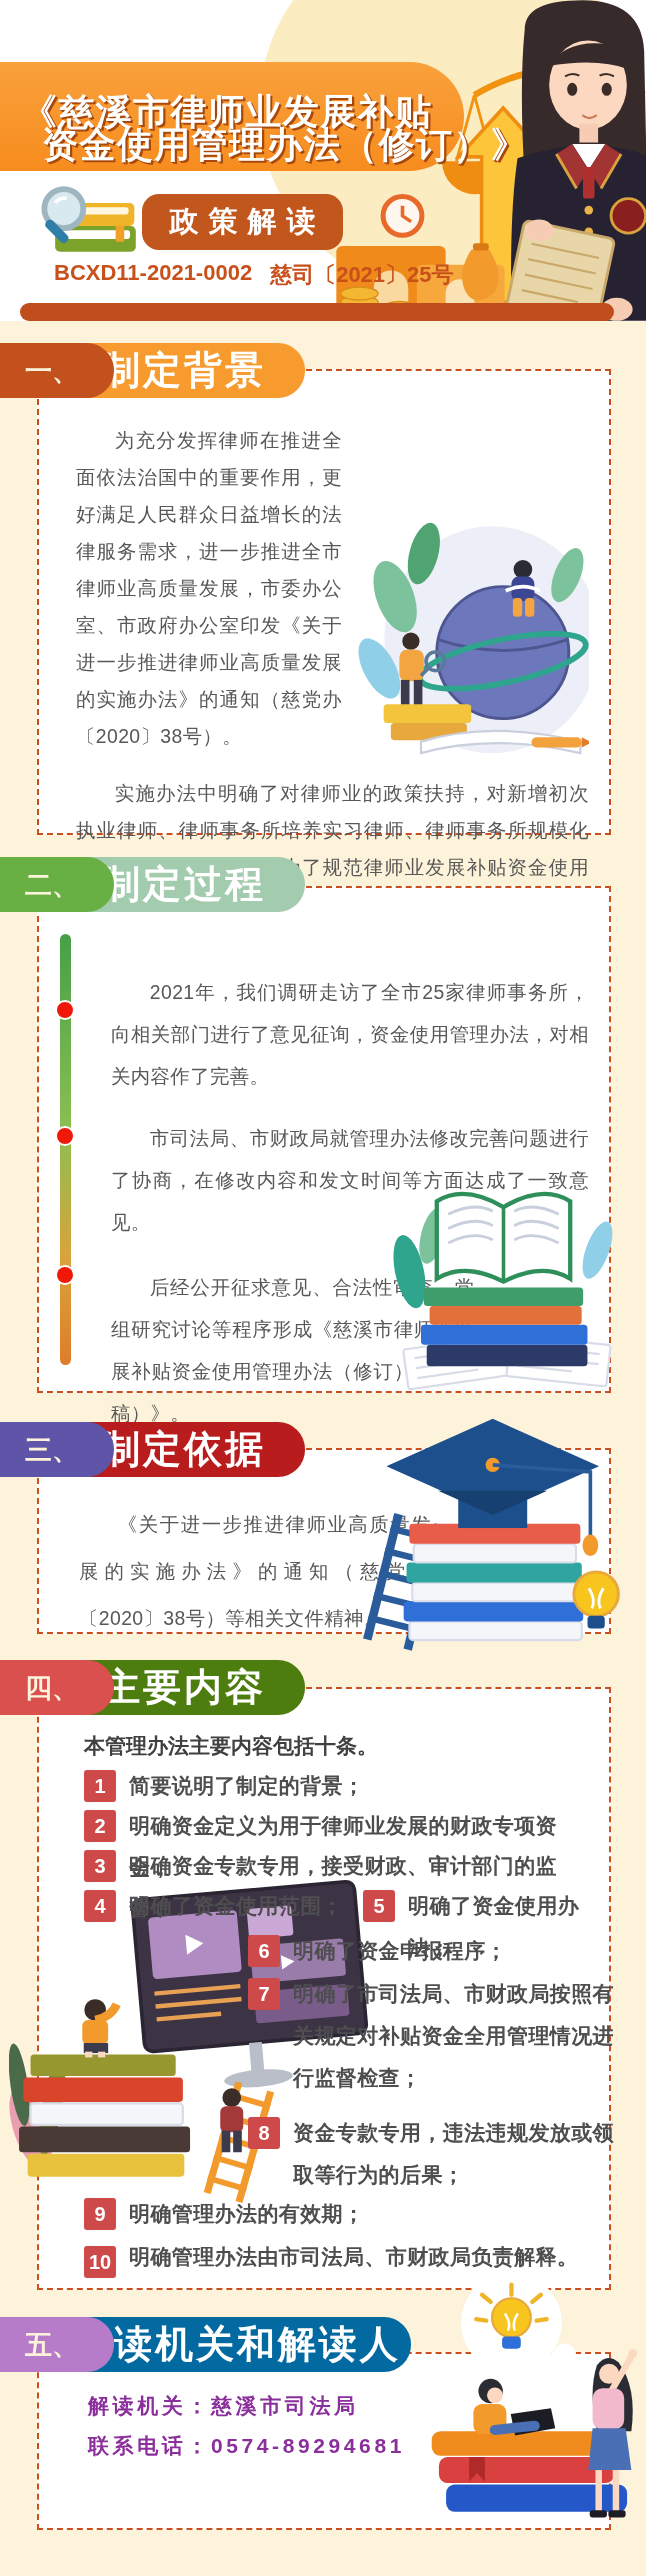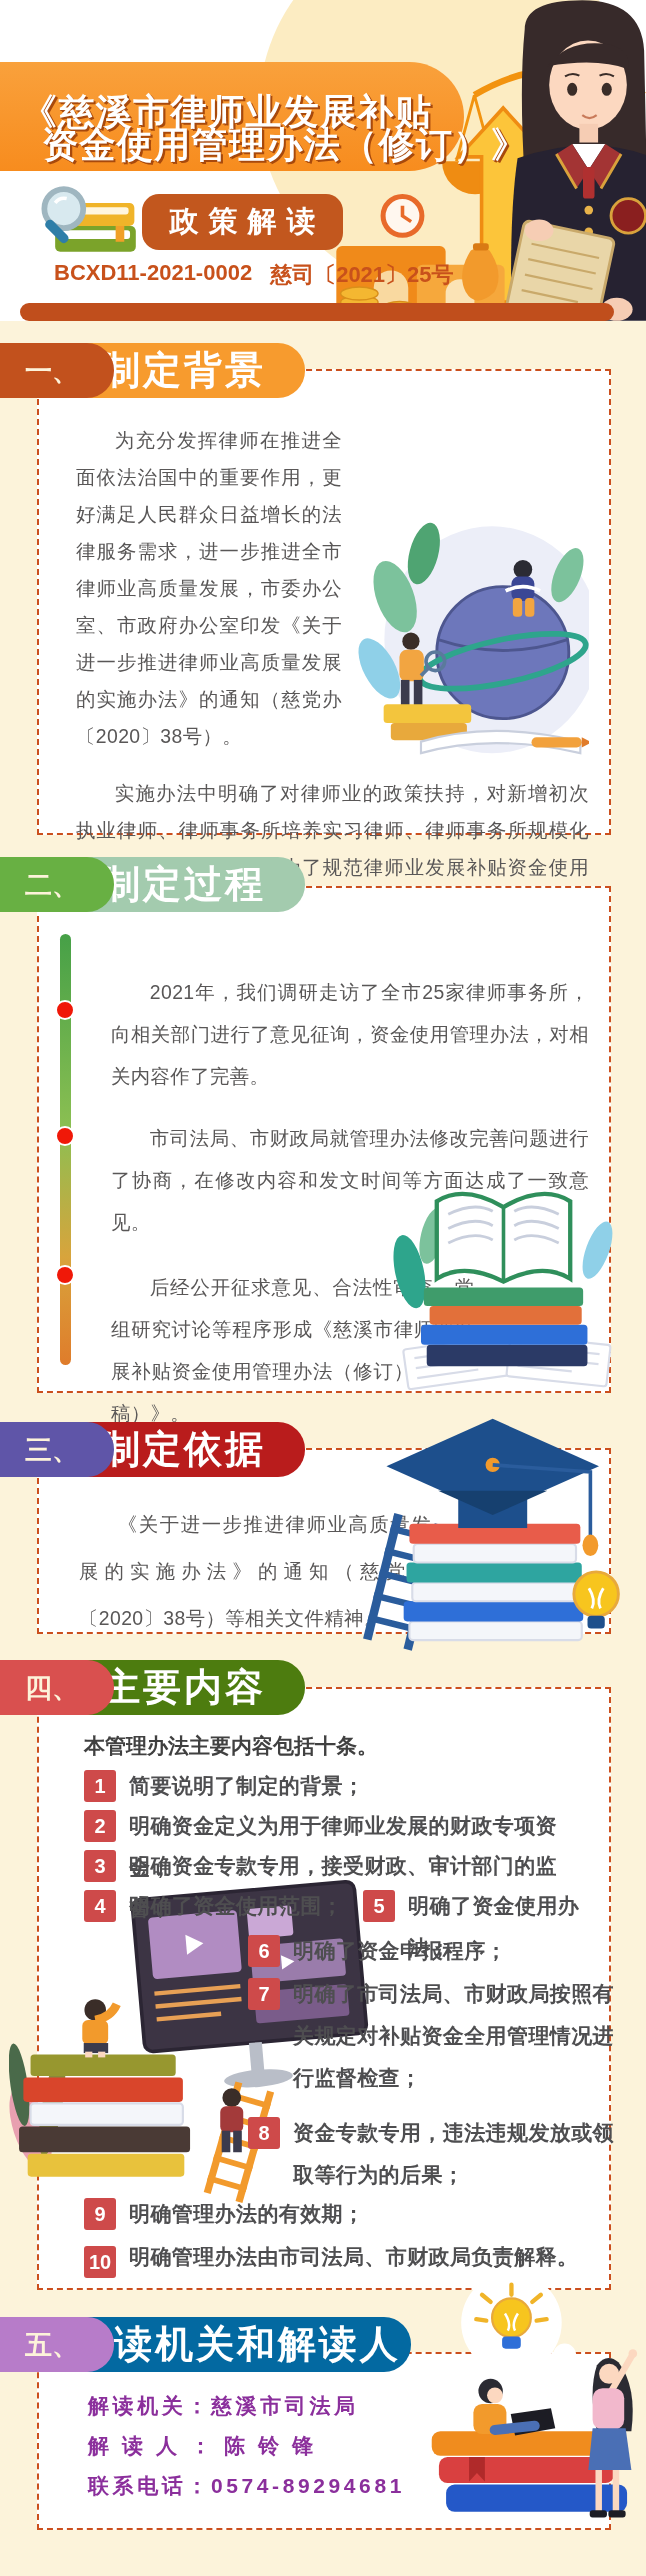--- a/index.html
+++ b/index.html
@@ -336,21 +336,20 @@
   </svg>
 
   <div class="sec-head" style="top:1660px;">
     <div class="pill-title s4t">主要内容</div>
     <div class="pill-label s4l">四、</div>
   </div>
 
   <div class="dbox" style="top:2352px;height:178px;"></div>
   <div class="contact">
     <div>解读机关：慈溪市司法局</div>
-    <div>解 读 人 ：  陈 铃 锋</div>
     <div>联系电话：0574-89294681</div>
   </div>
   <svg class="abs" style="left:403px;top:2250px;z-index:4;" width="237" height="277" viewBox="0 0 330 385">
     <circle cx="151" cy="101" r="70" fill="#ffffff"></circle>
     <circle cx="225" cy="146" r="16" fill="#ffffff"></circle>
     <g>
       <g stroke="#f0b429" stroke-width="6" stroke-linecap="round">
         <line x1="110" y1="62" x2="122" y2="72"></line>
           <line x1="151" y1="48" x2="151" y2="62"></line>
           <line x1="192" y1="62" x2="180" y2="72"></line>

